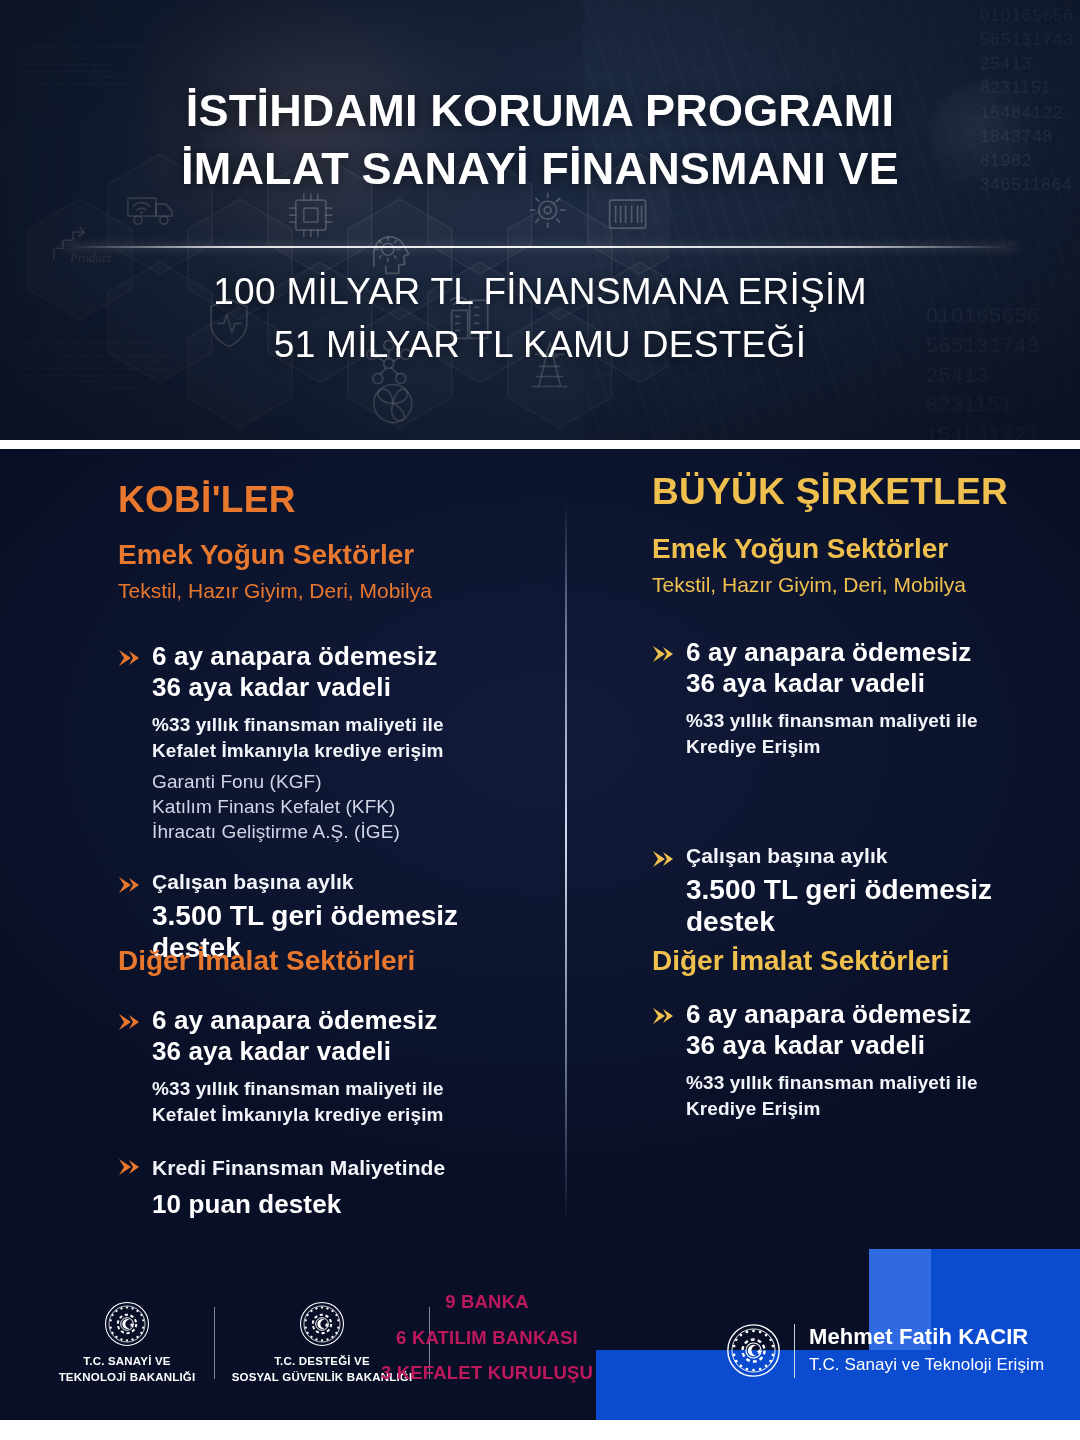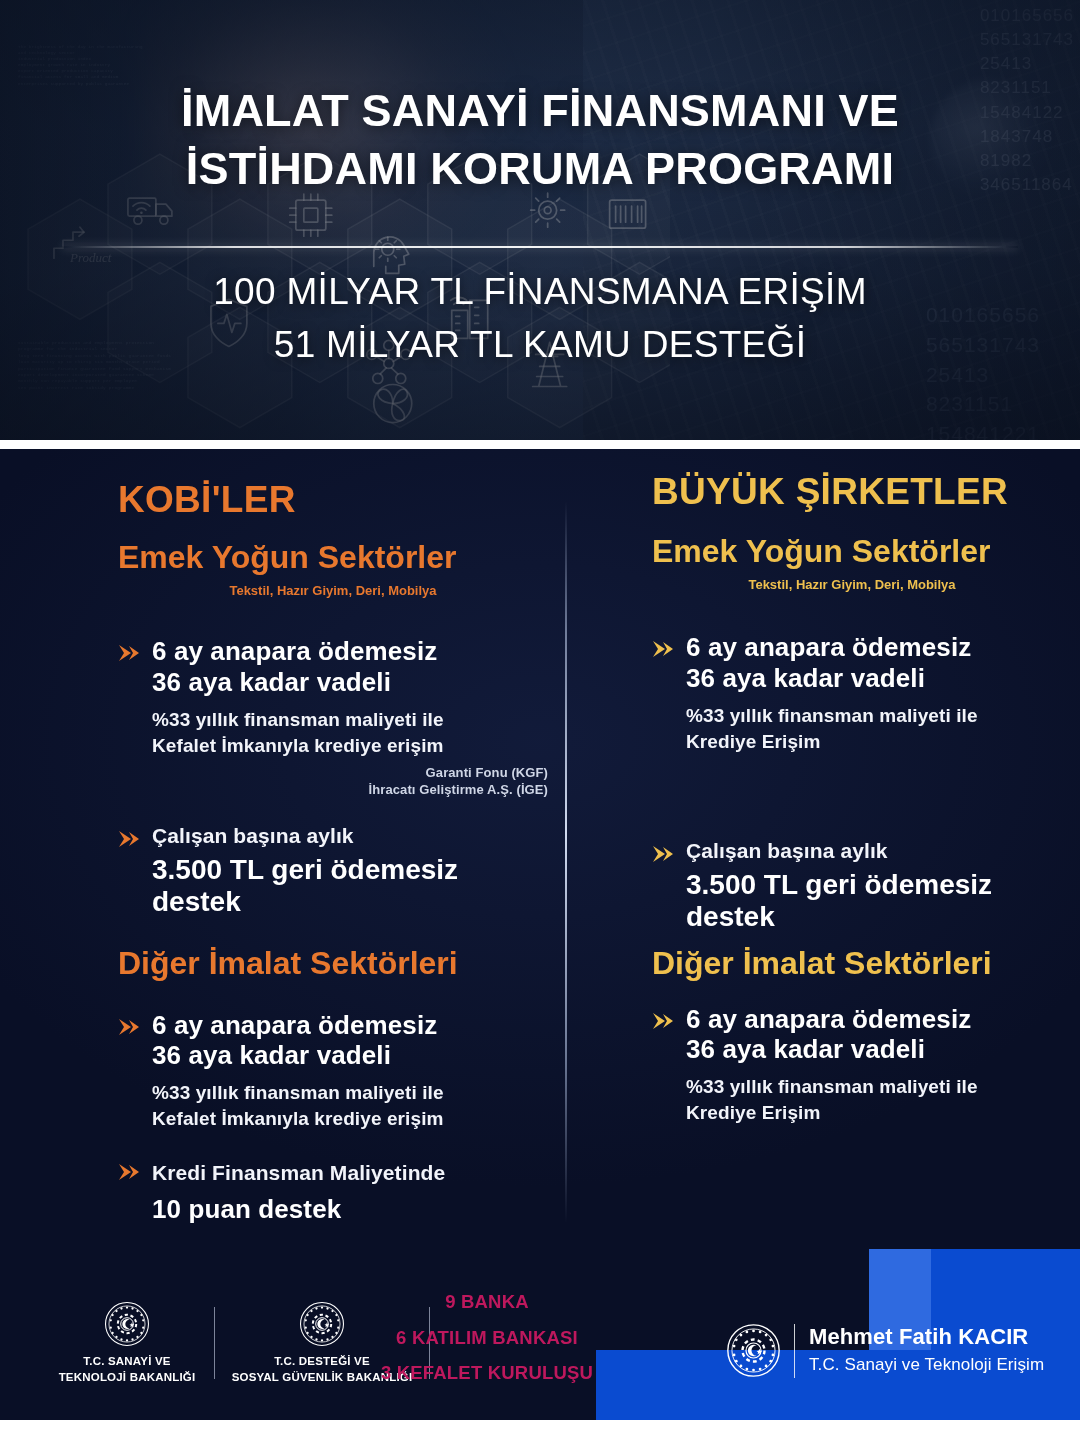--- a/index.html
+++ b/index.html
@@ -132,50 +132,49 @@
   .col-right { left:652px;  width:400px; }
 
   .col-head {
     font-size:37px; font-weight:bold; letter-spacing:.3px;
     line-height:1.05;
   }
   .col-left  .col-head { color:#e8782e; }
   .col-right .col-head { color:#efc04e; }
 
   .sector-title {
-    font-size:32px; font-weight:bold; line-height:1.15;
+    font-size:28px; font-weight:bold; line-height:1.15;
   }
   .col-left  .sector-title { color:#e8782e; }
   .col-right .sector-title { color:#efc04e; }
 
   .sector-sub {
-    font-size:13px; font-weight:bold; line-height:1.2;text-align:center;
+    font-size:21px; font-weight:normal; line-height:1.2;
   }
   .col-left  .sector-sub { color:#e8782e; }
   .col-right .sector-sub { color:#efc04e; }
 
   .item { position:relative; padding-left:34px; }
   .bullet {
     position:absolute; left:0; top:8px;
     width:22px; height:18px; display:block;
   }
   .bullet svg { display:block; width:22px; height:18px; }
 
   .item-main {
     color:#ffffff; font-size:26px; font-weight:bold; line-height:1.18;
     letter-spacing:.1px;
   }
   .item-sub {
     color:#f2f4fa; font-size:19px; font-weight:bold; line-height:1.38;
     letter-spacing:.1px;
   }
   .item-note {
-    color:#cfd6e6; font-size:13px; font-weight:bold; line-height:1.32;
+    color:#cfd6e6; font-size:19px; font-weight:normal; line-height:1.32;
     letter-spacing:.1px;
-    text-align:right;
   }
   .amount { font-size:28px; font-weight:bold; color:#ffffff; }
 
   
   .footer { position:absolute; left:0; top:1249px; width:1080px; height:171px; }
   .stairs { position:absolute; left:0; top:-100px; width:1080px; height:271px; }
   .stairs svg { display:block; width:1080px; height:271px; }
 
   .ministries {
     position:absolute; left:52px; top:46px; height:96px;
@@ -363,22 +362,22 @@
 565131743
 25413
 8231151
 154841221
 1843748</div>
 
     <div class="hdr-scrim"></div>
 
     <div class="hdr-content">
       <div class="hdr-title">
+        <div>İSTİHDAMI KORUMA PROGRAMI</div>
         <div>İMALAT SANAYİ FİNANSMANI VE</div>
-        <div>İSTİHDAMI KORUMA PROGRAMI</div>
       </div>
       <div class="hdr-rule"></div>
       <div class="hdr-sub">
         <div>100 MİLYAR TL FİNANSMANA ERİŞİM</div>
         <div>51 MİLYAR TL KAMU DESTEĞİ</div>
       </div>
     </div>
   </div>
 
   <div class="white-gap"></div>
@@ -400,20 +399,21 @@
             <svg viewBox="0 0 22 18">
                 <path d="M1,1 L13,9 L1,17 L6,9 Z" fill="#e8782e"></path>
                 <path d="M11,2 L21,9 L11,16 L15,9 Z" fill="#e8782e"></path>
               </svg>
           </span>
           <div class="item-main">6 ay anapara ödemesiz</div>
           <div class="item-main">36 aya kadar vadeli</div>
           <div class="item-sub" style="margin-top:9px;">%33 yıllık finansman maliyeti ile</div>
           <div class="item-sub">Kefalet İmkanıyla krediye erişim</div>
           <div class="item-note" style="margin-top:5px;">Garanti Fonu (KGF)</div>
+          <div class="item-note">Katılım Finans Kefalet (KFK)</div>
           <div class="item-note">İhracatı Geliştirme A.Ş. (İGE)</div>
         </div>
 
         <div class="item" style="margin-top:24px;">
           <span class="bullet">
             <svg viewBox="0 0 22 18">
                 <path d="M1,1 L13,9 L1,17 L6,9 Z" fill="#e8782e"></path>
                 <path d="M11,2 L21,9 L11,16 L15,9 Z" fill="#e8782e"></path>
               </svg>
           </span>

